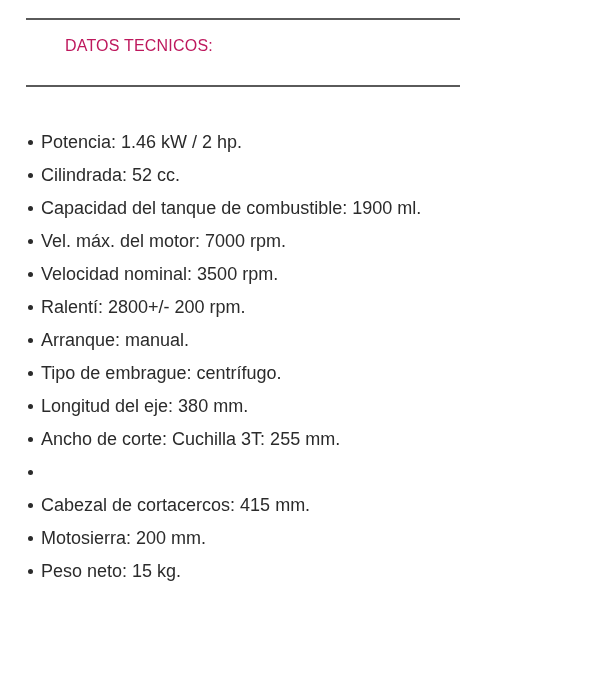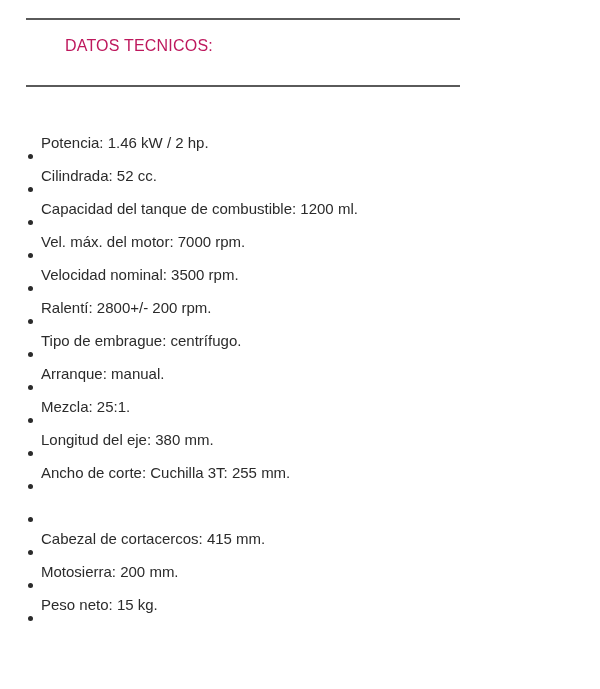--- a/index.html
+++ b/index.html
@@ -37,23 +37,23 @@
     .spec-list {
       position: absolute;
       left: 26px;
       top: 126px;
       margin: 0;
       padding: 0;
       list-style: none;
     }
     .spec-item {
       display: flex;
-      align-items: flex-end;
+      align-items: center;
       height: 33px;
-      font-size: 15px;
+      font-size: 18px;
       line-height: 33px;
       white-space: nowrap;
     }
     .bullet {
       display: inline-block;
       width: 5px;
       height: 5px;
       border-radius: 50%;
       background: #2b2b2b;
       margin-left: 2px;
@@ -72,45 +72,41 @@
   <li class="spec-item">
       <span class="bullet"></span>
       <span>Potencia: 1.46 kW / 2 hp.</span>
     </li>
   <li class="spec-item">
       <span class="bullet"></span>
       <span>Cilindrada: 52 cc.</span>
     </li>
   <li class="spec-item">
       <span class="bullet"></span>
-      <span>Capacidad del tanque de combustible: 1200 ml.</span>
+      <span>Capacidad del tanque de combustible: 1900 ml.</span>
     </li>
   <li class="spec-item">
       <span class="bullet"></span>
       <span>Vel. máx. del motor: 7000 rpm.</span>
     </li>
   <li class="spec-item">
       <span class="bullet"></span>
       <span>Velocidad nominal: 3500 rpm.</span>
     </li>
   <li class="spec-item">
       <span class="bullet"></span>
       <span>Ralentí: 2800+/- 200 rpm.</span>
     </li>
   <li class="spec-item">
       <span class="bullet"></span>
-      <span>Tipo de embrague: centrífugo.</span>
-    </li>
-  <li class="spec-item">
-      <span class="bullet"></span>
       <span>Arranque: manual.</span>
     </li>
   <li class="spec-item">
       <span class="bullet"></span>
-      <span>Mezcla: 25:1.</span>
+      <span>Tipo de embrague: centrífugo.</span>
     </li>
   <li class="spec-item">
       <span class="bullet"></span>
       <span>Longitud del eje: 380 mm.</span>
     </li>
   <li class="spec-item">
       <span class="bullet"></span>
       <span>Ancho de corte: Cuchilla 3T: 255 mm.</span>
     </li>
   <li class="spec-item">

